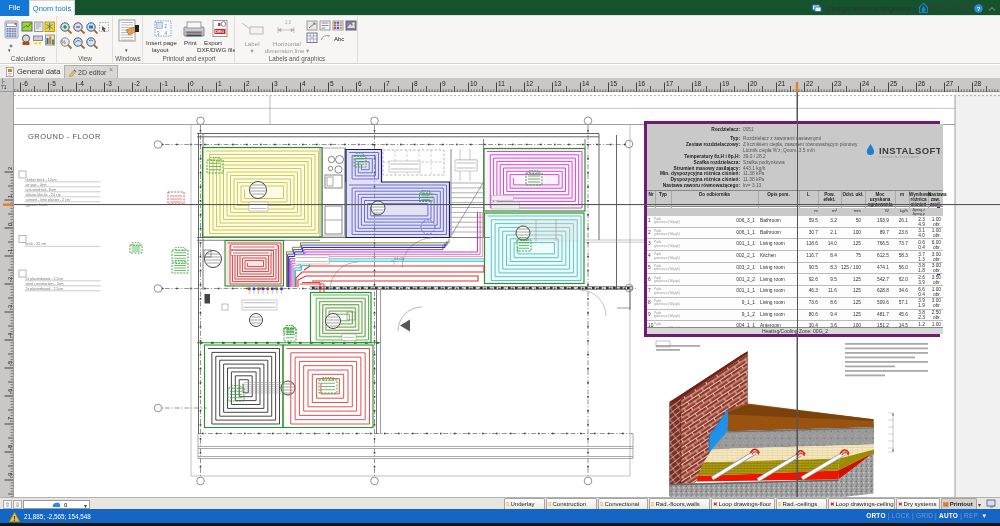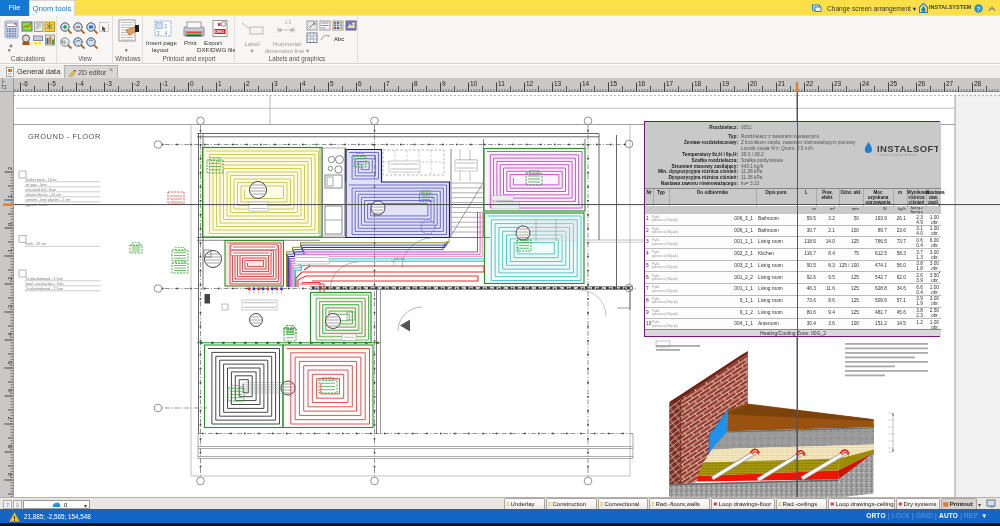--- a/index.html
+++ b/index.html
@@ -1,31 +1,31 @@
 <!DOCTYPE html>
 <html><head><meta charset="utf-8"><style>
 * {margin:0;padding:0;box-sizing:border-box}
 html,body {width:1000px;height:526px;overflow:hidden;font-family:"Liberation Sans",sans-serif}
 #app {position:relative;width:1000px;height:526px;background:#fff}
-#hdr {position:absolute;left:0;top:0;width:1000px;height:16px;background:#fde047;border-bottom:1px solid #e3e1de}
+#hdr {position:absolute;left:0;top:0;width:1000px;height:16px;background:#14532d;border-bottom:1px solid #e3e1de}
 #filetab {position:absolute;left:0;top:0;width:29px;height:16px;background:#1377d3;color:#fff;font-size:7.5px;text-align:center;line-height:16px}
 #maintab {position:absolute;left:29px;top:0;width:46px;height:16px;background:#fbfbfa;border:1px solid #d8d6d2;border-bottom:none;color:#1377d3;font-size:7.5px;text-align:center;line-height:16px}
 #hdrright {position:absolute;right:4px;top:4px;height:10px;font-size:6.5px;color:#444;display:flex;align-items:center;gap:3px}
 #ribbon {position:absolute;left:0;top:16px;width:1000px;height:48px;background:#f7f6f4;border-bottom:1px solid #d5d3d0}
 .rgroup {position:absolute;top:0;height:47px;border-right:1px solid #e0deda}
 .gi {position:absolute;left:0;top:2px}
 .glabel {position:absolute;bottom:1px;width:100%;text-align:center;font-size:6.3px;color:#555}
 .gsub {position:absolute;font-size:6.2px;color:#999;text-align:center;line-height:7px}
 #doctabs {position:absolute;left:0;top:65px;width:1000px;height:22px;background:#efeeec}
 .dtab {position:absolute;top:0;height:13px;font-size:7.5px;color:#333;line-height:13px}
 #hruler {position:absolute;left:14px;top:78px;width:986px;height:14px;background:#c9c8c6;border-bottom:1px solid #9a9a9a}
 #vruler {position:absolute;left:0;top:92px;width:14px;height:405px;background:#c9c8c6;border-right:1px solid #9a9a9a}
 #rcorner {position:absolute;left:0;top:78px;width:14px;height:14px;background:#c8c8c8;border-right:1px solid #999;border-bottom:1px solid #999;font-size:5px;color:#333;line-height:6px;padding-left:1px}
 #canvas {position:absolute;left:14px;top:92px;width:986px;height:405px;background:#fff}
-#dtable {position:absolute;left:630px;top:29px;width:296px;height:216px;background:#fff;border:1px solid #701a75;font-family:"Liberation Sans",sans-serif}
+#dtable {position:absolute;left:630px;top:29px;width:296px;height:216px;background:#fff;border:3px solid #701a75;font-family:"Liberation Sans",sans-serif}
 .thead {position:absolute;left:0;top:0;width:296px;height:74px;background:#c9c9c9}
 .hrow {position:absolute;left:0;width:100%;height:6px}
 .hk {position:absolute;right:203px;font-size:4.8px;font-weight:bold;color:#222;white-space:nowrap}
 .hv {position:absolute;left:96px;font-size:4.8px;color:#555;white-space:nowrap}
 #islogo {position:absolute;left:218px;top:16px}
 .tcolhdr {position:absolute;left:0;top:66px;width:296px;height:17px;background:#c9c9c9;border-top:1px solid #888;border-bottom:1px solid #888}
 .tch {position:absolute;top:1px;font-size:4.6px;font-weight:bold;color:#222;text-align:center;line-height:5px}
 .tunits {position:absolute;left:0;top:84px;width:296px;height:9px;background:#c9c9c9;border-bottom:1px solid #888}
 .tunits span {position:absolute;font-size:4.4px;color:#333;text-align:right}
 .trows {position:absolute;left:0;top:92px;width:296px;height:117px;overflow:hidden}

